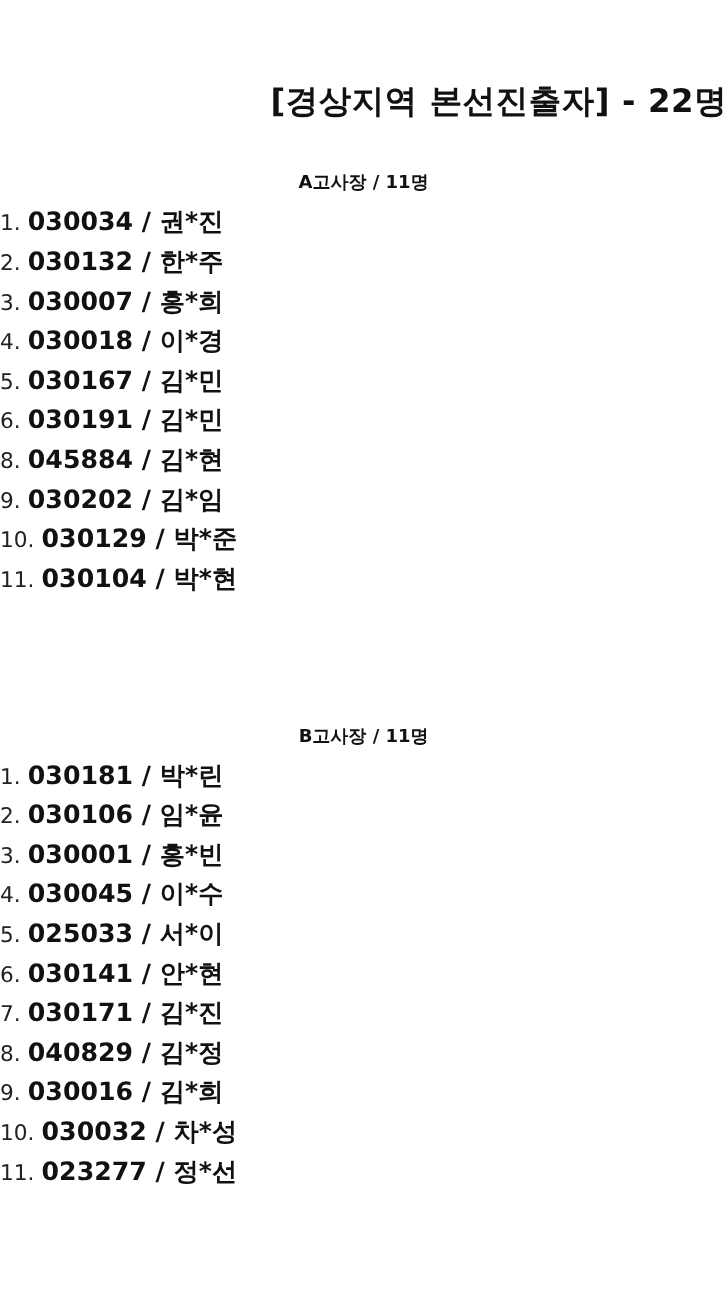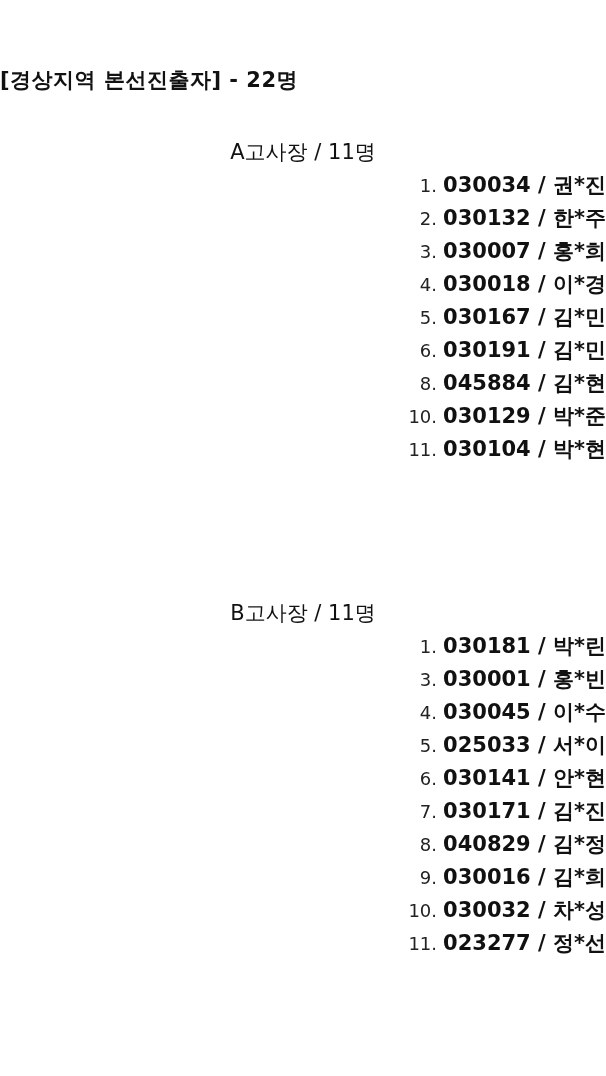--- a/index.html
+++ b/index.html
@@ -13,43 +13,43 @@
       position: relative;
       overflow: hidden;
       color: #111111;
       font-family: "DejaVu Sans", "Liberation Sans", sans-serif;
     }
     .title {
       position: absolute;
       top: 66px;
       left: 0;
       width: 606px;
-      text-align: left;
-      font-size: 21px;
+      text-align: right;
+      font-size: 27px;
       font-weight: bold;
       letter-spacing: 0.5px;
     }
     .section {
       position: absolute;
       left: 0;
       width: 606px;
     }
     .section-a { top: 136px; }
     .section-b { top: 597px; }
     .section-heading {
       height: 33px;
       line-height: 33px;
       text-align: center;
-      font-size: 21px;
-      font-weight: normal;
+      font-size: 15px;
+      font-weight: bold;
     }
     .row {
       height: 33px;
       line-height: 33px;
-      text-align: right;
+      text-align: left;
       font-size: 21px;
       white-space: nowrap;
     }
     .num {
       font-weight: normal;
       font-size: 18px;
       color: #222222;
       margin-right: 6px;
     }
     .entry {
@@ -63,27 +63,29 @@
 
 <div class="section section-a">
   <div class="section-heading">A고사장 / 11명</div>
   <div class="row"><span class="num">1.</span><span class="entry">030034 / 권*진</span></div>
   <div class="row"><span class="num">2.</span><span class="entry">030132 / 한*주</span></div>
   <div class="row"><span class="num">3.</span><span class="entry">030007 / 홍*희</span></div>
   <div class="row"><span class="num">4.</span><span class="entry">030018 / 이*경</span></div>
   <div class="row"><span class="num">5.</span><span class="entry">030167 / 김*민</span></div>
   <div class="row"><span class="num">6.</span><span class="entry">030191 / 김*민</span></div>
   <div class="row"><span class="num">8.</span><span class="entry">045884 / 김*현</span></div>
+  <div class="row"><span class="num">9.</span><span class="entry">030202 / 김*임</span></div>
   <div class="row"><span class="num">10.</span><span class="entry">030129 / 박*준</span></div>
   <div class="row"><span class="num">11.</span><span class="entry">030104 / 박*현</span></div>
 </div>
 
 <div class="section section-b">
   <div class="section-heading">B고사장 / 11명</div>
   <div class="row"><span class="num">1.</span><span class="entry">030181 / 박*린</span></div>
+  <div class="row"><span class="num">2.</span><span class="entry">030106 / 임*윤</span></div>
   <div class="row"><span class="num">3.</span><span class="entry">030001 / 홍*빈</span></div>
   <div class="row"><span class="num">4.</span><span class="entry">030045 / 이*수</span></div>
   <div class="row"><span class="num">5.</span><span class="entry">025033 / 서*이</span></div>
   <div class="row"><span class="num">6.</span><span class="entry">030141 / 안*현</span></div>
   <div class="row"><span class="num">7.</span><span class="entry">030171 / 김*진</span></div>
   <div class="row"><span class="num">8.</span><span class="entry">040829 / 김*정</span></div>
   <div class="row"><span class="num">9.</span><span class="entry">030016 / 김*희</span></div>
   <div class="row"><span class="num">10.</span><span class="entry">030032 / 차*성</span></div>
   <div class="row"><span class="num">11.</span><span class="entry">023277 / 정*선</span></div>
 </div>

